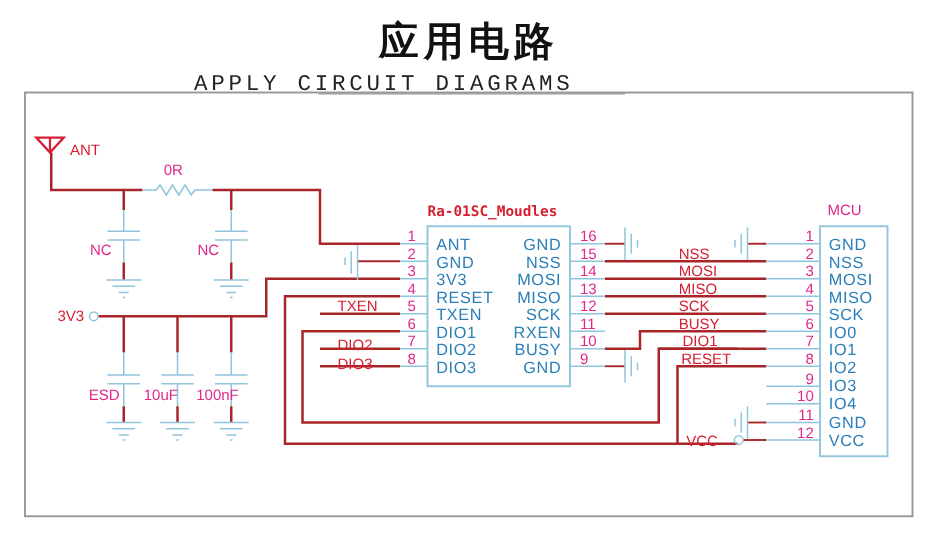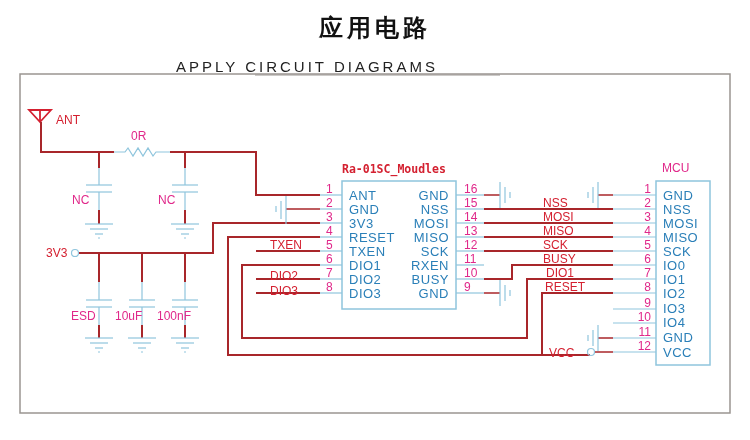--- a/index.html
+++ b/index.html
@@ -1,18 +1,18 @@
 <!DOCTYPE html>
 <html><head>
 <meta charset="utf-8">
 <style>
   html, body { margin: 0; padding: 0; background: #ffffff; }
   body { width: 750px; height: 440px; position: relative; overflow: hidden; font-family: "DejaVu Sans", sans-serif; }
-  #title-cn { position: absolute; left: 0; width: 750px; top: 12px; text-align: center; font-size: 24px; font-weight: bold; color: #111; letter-spacing: 4px; }
-  #title-en { position: absolute; left: 0; width: 614px; top: 58px; text-align: center; font-size: 15px; color: #222; letter-spacing: 3px; font-family: Liberation Sans, sans-serif; }
+  #title-cn { position: absolute; left: 0; width: 750px; top: 12px; text-align: center; font-size: 32px; font-weight: bold; color: #111; letter-spacing: 4px; }
+  #title-en { position: absolute; left: 0; width: 614px; top: 58px; text-align: center; font-size: 18px; color: #222; letter-spacing: 3px; font-family: Liberation Mono, monospace; }
   svg { position: absolute; left: 0; top: 0; }
   .wire { stroke: #a8262a; stroke-width: 2; fill: none; }
   .wire-thin { stroke: #a8262a; stroke-width: 1.5; fill: none; }
   .lead { stroke: #8fc5dd; stroke-width: 1.2; fill: none; }
   .box { stroke: #8fc5dd; stroke-width: 1.5; fill: #ffffff; }
   .frame { stroke: #9a9591; stroke-width: 1.5; fill: none; }
   .pinnum { fill: #e0288a; font-size: 12px; font-family: "Liberation Sans", sans-serif; }
   .pinlbl { fill: #2a7fb8; font-size: 13px; font-family: "Liberation Sans", sans-serif; letter-spacing: 0.5px; }
   .netlbl { fill: #d42030; font-size: 12px; font-family: "Liberation Sans", sans-serif; }
   .complbl { fill: #e0288a; font-size: 12px; font-family: "Liberation Sans", sans-serif; }

